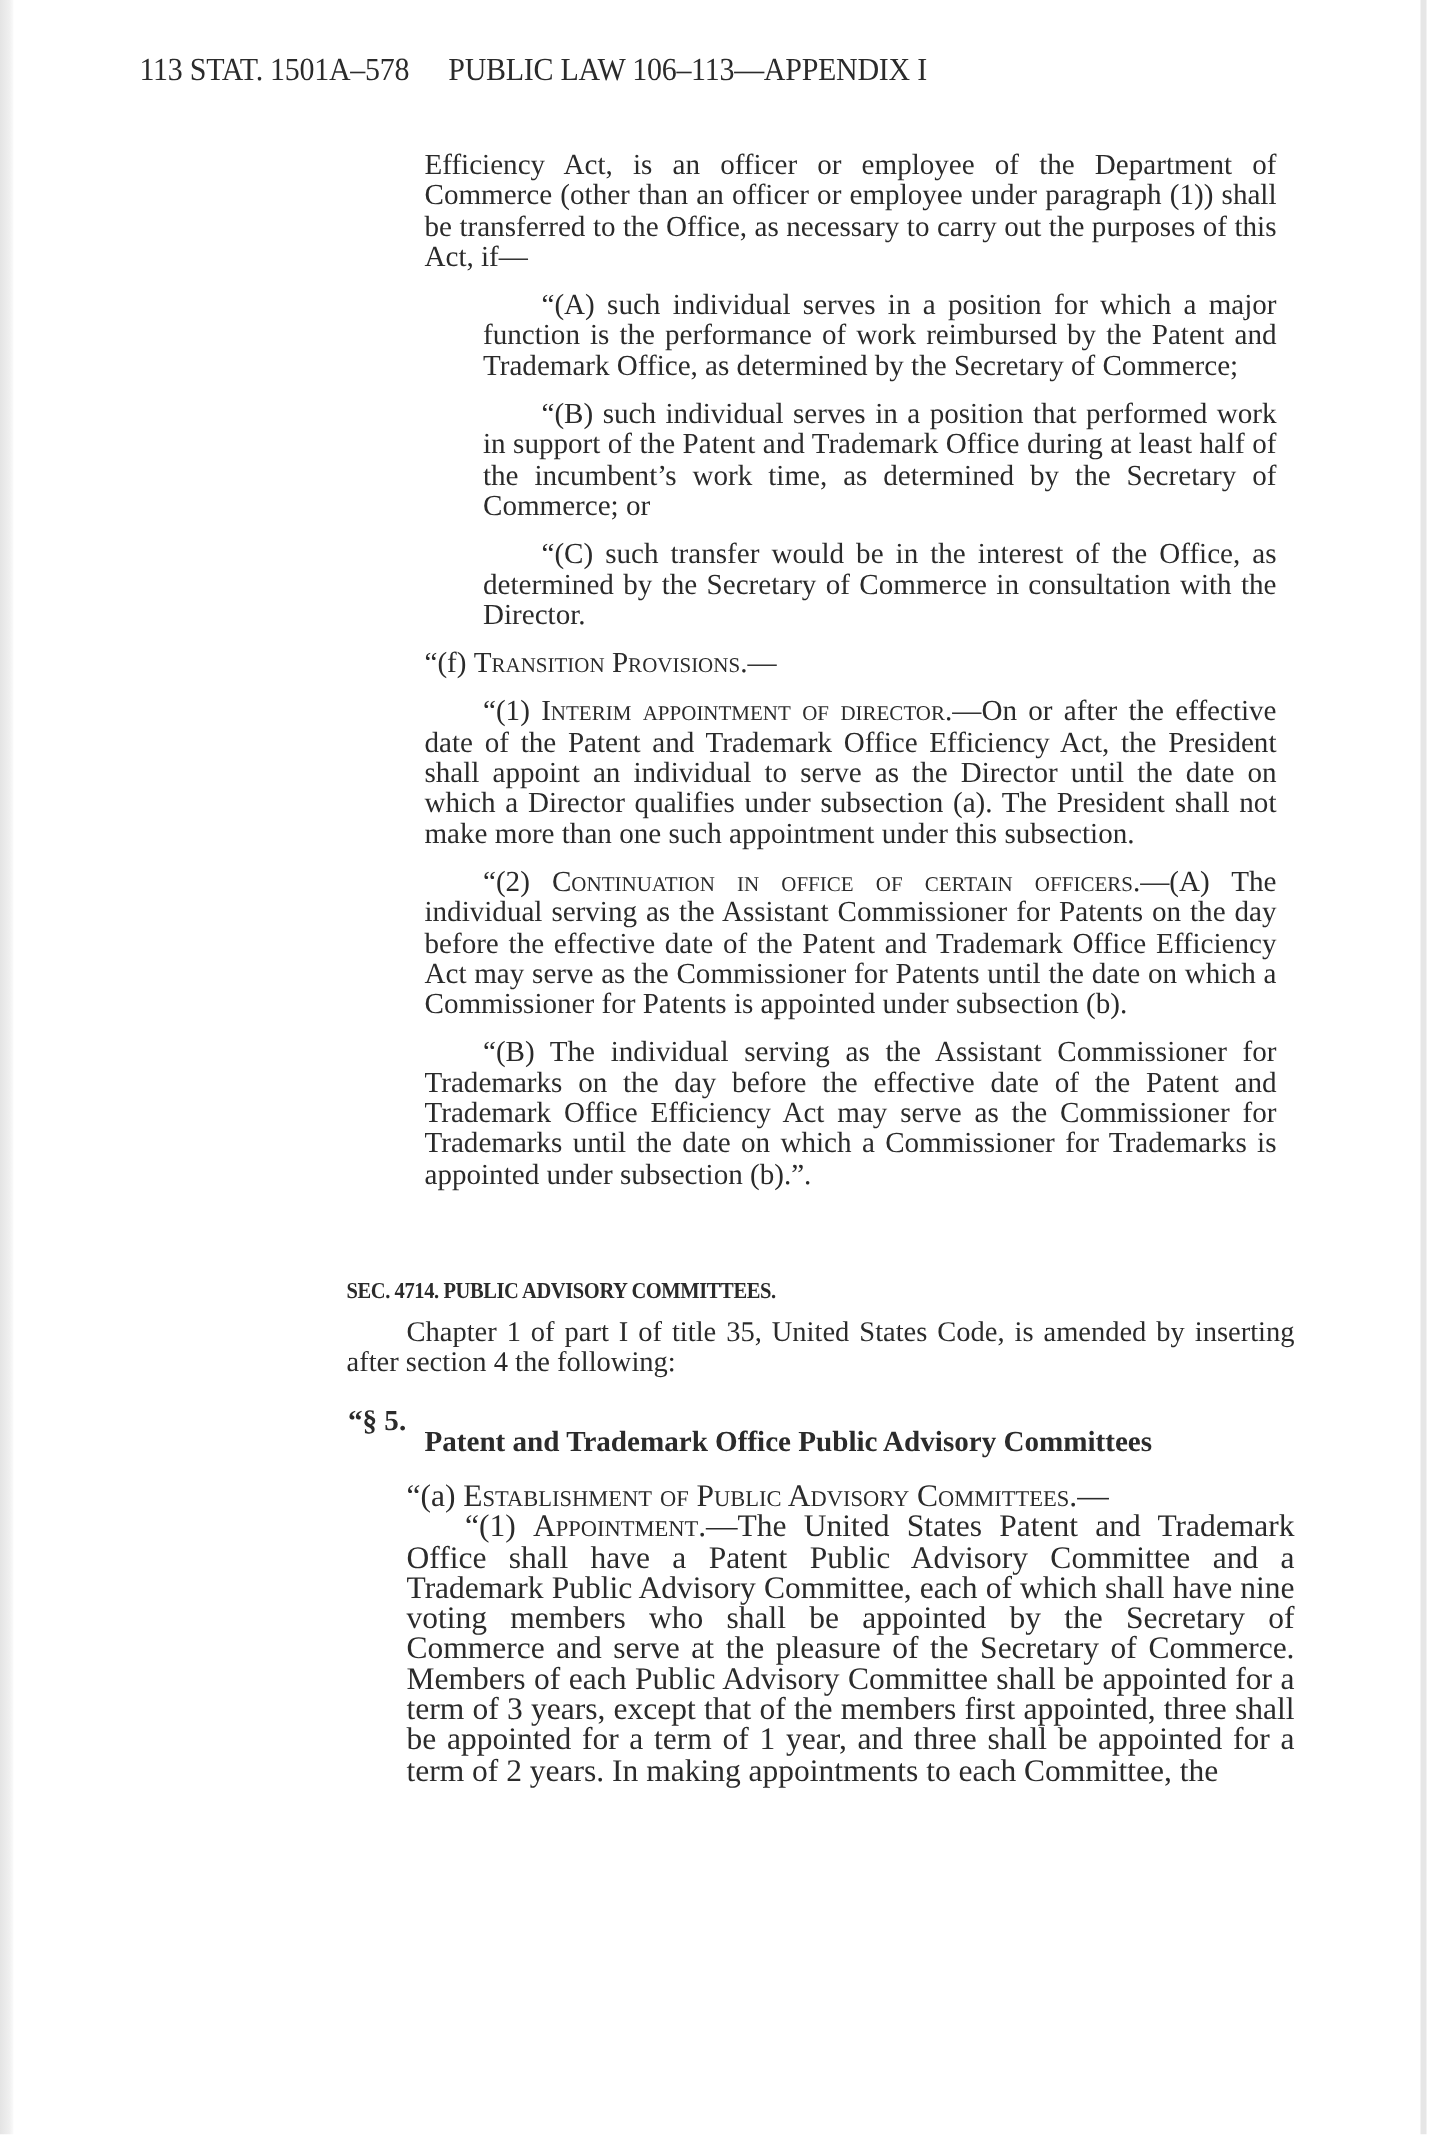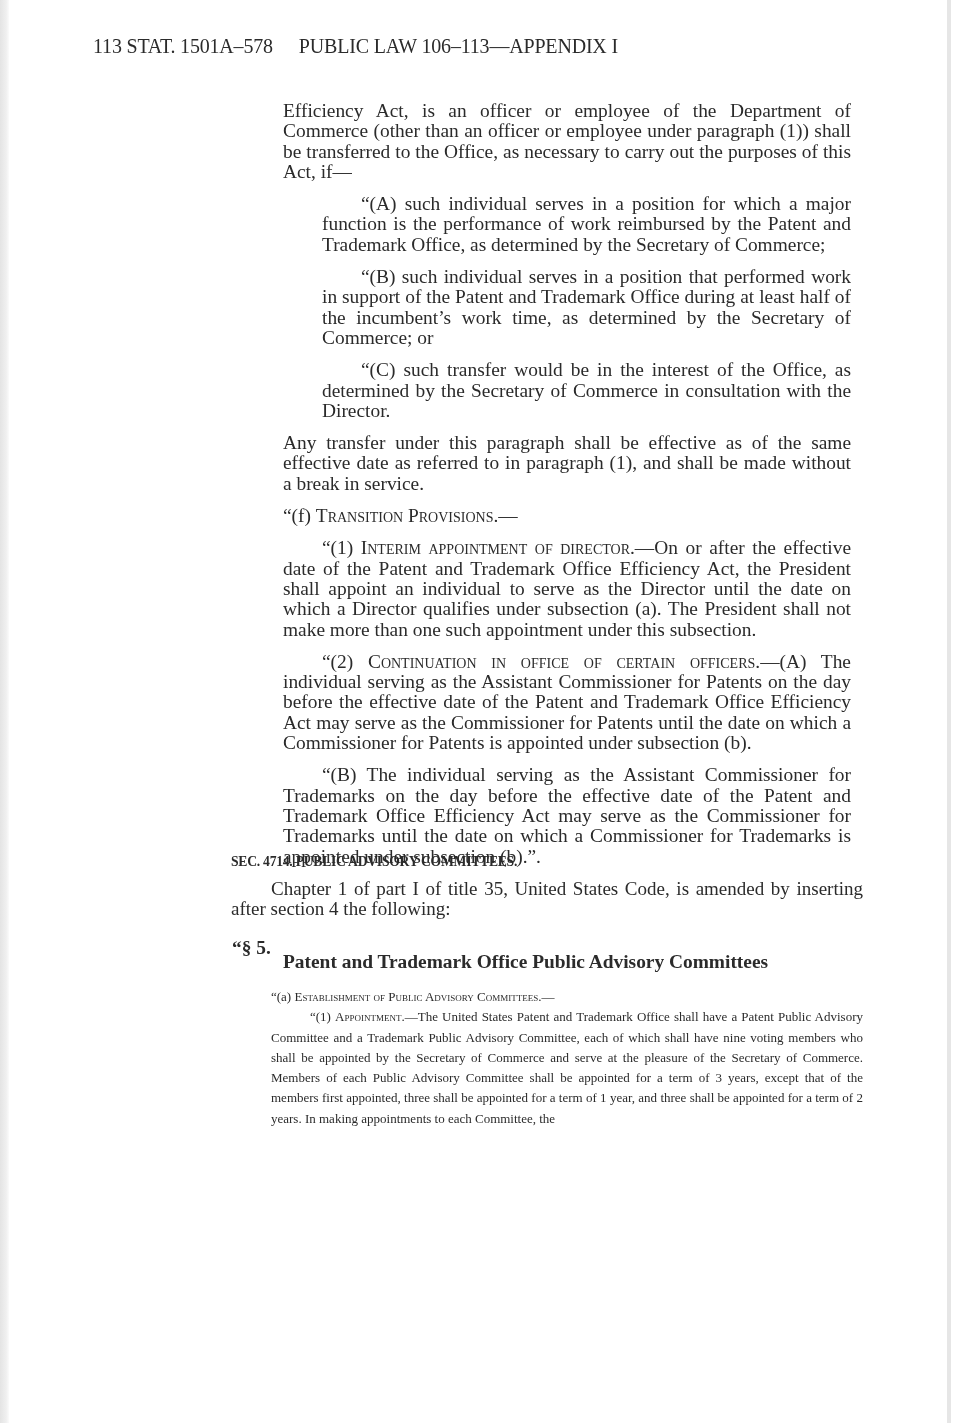--- a/index.html
+++ b/index.html
@@ -92,21 +92,21 @@
       display: flex;
     }
     .section-title .num { width: 51px; flex: none; white-space: nowrap; }
     .section-title .ttl { flex: 1; text-align: justify; text-align-last: left; margin-top: 14px; }
 
     .sub-a {
       position: absolute;
       left: 271px;
       top: 987px;
       width: 592px;
-      font-size: 13px;
+      font-size: 21px;
       line-height: 20.3px;
     }
     .sub-a p { margin: 0; text-align: justify; text-align-last: left; }
   </style>
 </head>
 <body>
 
 <div class="edge-left"></div>
 <div class="edge-right"></div>
 
@@ -114,21 +114,20 @@
   <span>113 STAT. 1501A–578</span><span class="gap"></span><span>PUBLIC LAW 106–113—APPENDIX I</span>
 </div>
 
 <div class="body-col">
   <p>Efficiency Act, is an officer or employee of the Department of Commerce (other than an officer or employee under para­graph (1)) shall be transferred to the Office, as necessary to carry out the purposes of this Act, if—</p>
   <div class="sub">
     <p class="ind">“(A) such individual serves in a position for which a major function is the performance of work reimbursed by the Patent and Trademark Office, as determined by the Secretary of Commerce;</p>
     <p class="ind">“(B) such individual serves in a position that performed work in support of the Patent and Trademark Office during at least half of the incumbent’s work time, as determined by the Secretary of Commerce; or</p>
     <p class="ind">“(C) such transfer would be in the interest of the Office, as determined by the Secretary of Commerce in consultation with the Director.</p>
   </div>
-  <p>Any transfer under this paragraph shall be effective as of the same effective date as referred to in paragraph (1), and shall be made without a break in service.</p>
   <p><span>“(f) </span><span class="sc">Transition Provisions.—</span></p>
   <p class="ind1"><span>“(1) </span><span class="sc">Interim appointment of director.</span><span>—On or after the effective date of the Patent and Trademark Office Efficiency Act, the President shall appoint an individual to serve as the Director until the date on which a Director qualifies under subsection (a). The President shall not make more than one such appointment under this subsection.</span></p>
   <p class="ind1"><span>“(2) </span><span class="sc">Continuation in office of certain officers.</span><span>—(A) The individual serving as the Assistant Commissioner for Pat­ents on the day before the effective date of the Patent and Trademark Office Efficiency Act may serve as the Commissioner for Patents until the date on which a Commissioner for Patents is appointed under subsection (b).</span></p>
   <p class="ind1">“(B) The individual serving as the Assistant Commissioner for Trademarks on the day before the effective date of the Patent and Trademark Office Efficiency Act may serve as the Commissioner for Trademarks until the date on which a Commissioner for Trademarks is appointed under subsection (b).”.</p>
 </div>
 
 <div class="sec-head">SEC. 4714. PUBLIC ADVISORY COMMITTEES.</div>
 <p class="sec-body">Chapter 1 of part I of title 35, United States Code, is amended by inserting after section 4 the following:</p>
 
 <div class="section-title">

